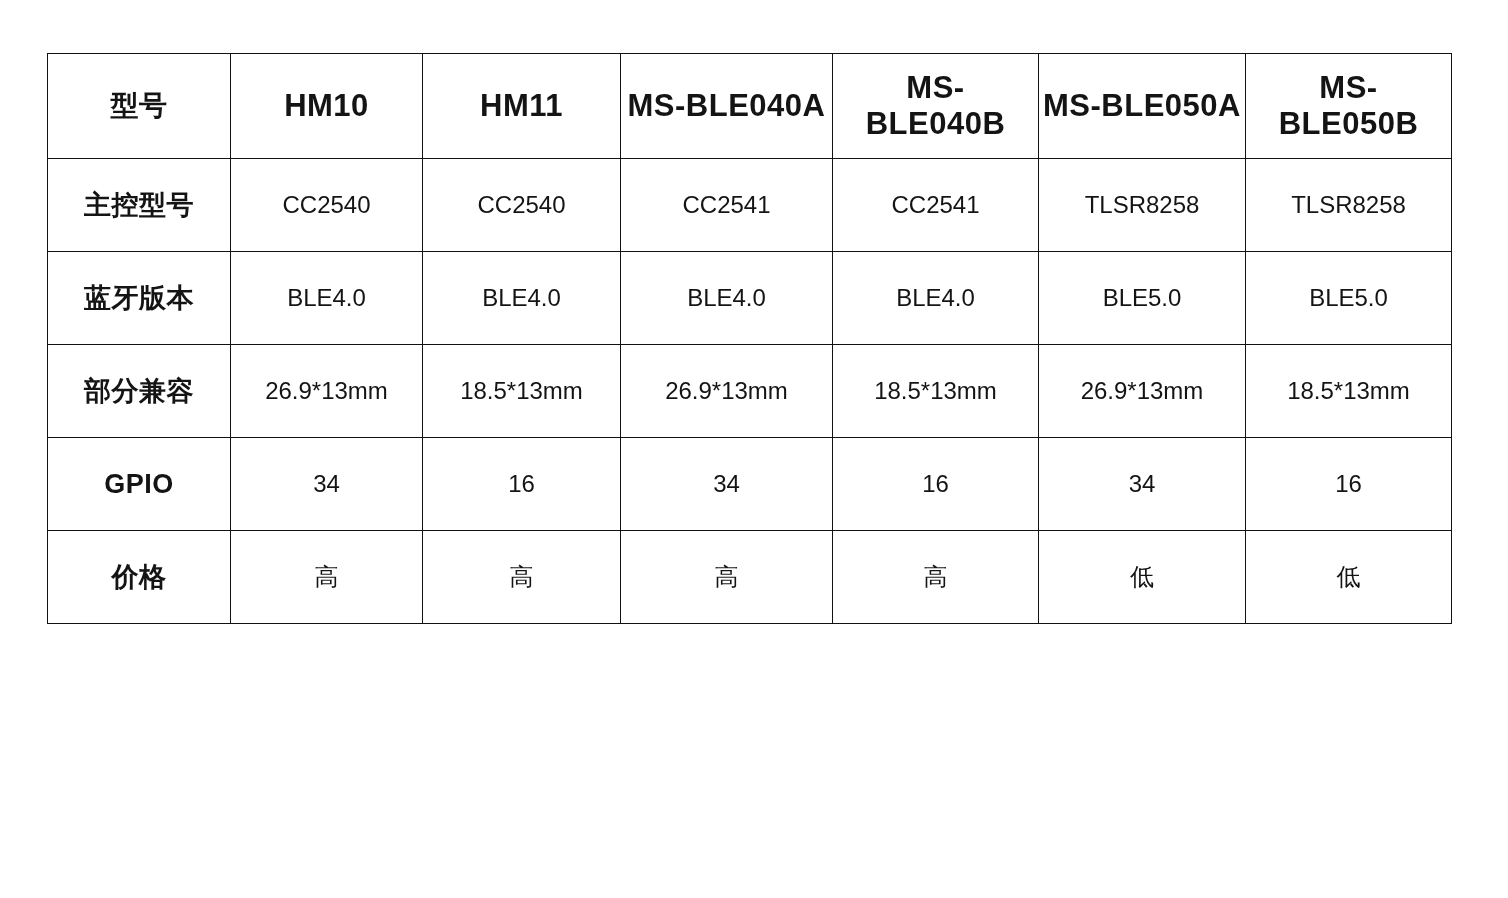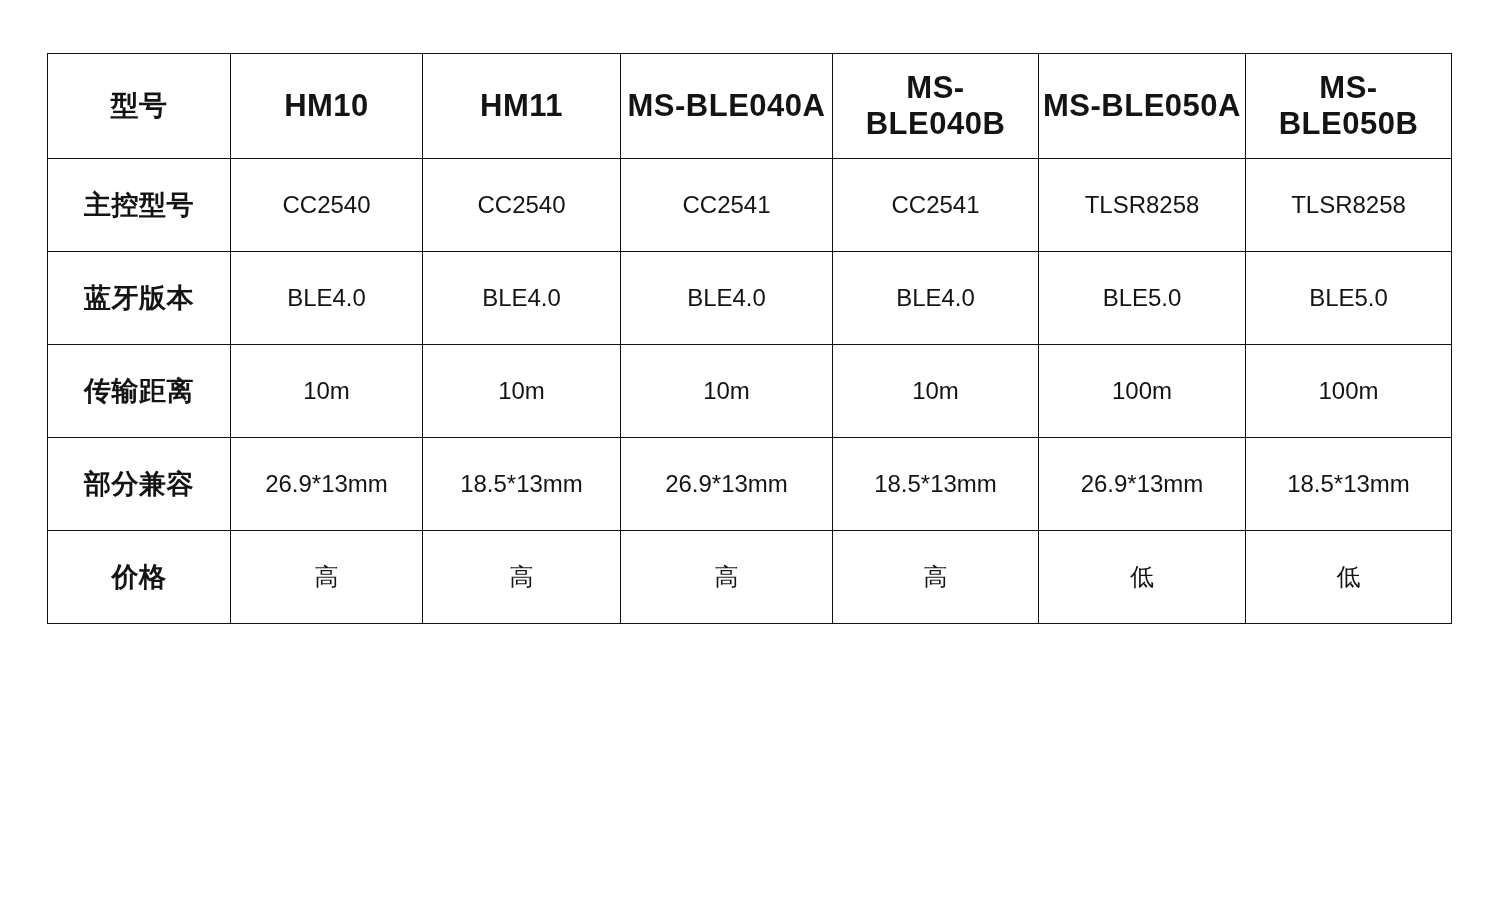--- a/index.html
+++ b/index.html
@@ -106,42 +106,42 @@
       <tr class="body-row">
         <td class="rowlabel cell-cjk">蓝牙版本</td>
         <td>BLE4.0</td>
         <td>BLE4.0</td>
         <td>BLE4.0</td>
         <td>BLE4.0</td>
         <td>BLE5.0</td>
         <td>BLE5.0</td>
       </tr>
 
-      <tr class="body-row">
-        <td class="rowlabel cell-cjk">传输距离</td>
-        <td>10m</td>
-        <td>10m</td>
-        <td>10m</td>
-        <td>10m</td>
-        <td>100m</td>
-        <td>100m</td>
-      </tr>
 
 
       <tr class="body-row">
         <td class="rowlabel cell-cjk">部分兼容</td>
         <td>26.9*13mm</td>
         <td>18.5*13mm</td>
         <td>26.9*13mm</td>
         <td>18.5*13mm</td>
         <td>26.9*13mm</td>
         <td>18.5*13mm</td>
       </tr>
 
 
+      <tr class="body-row">
+        <td class="rowlabel">GPIO</td>
+        <td>34</td>
+        <td>16</td>
+        <td>34</td>
+        <td>16</td>
+        <td>34</td>
+        <td>16</td>
+      </tr>
 
       <tr class="body-row">
         <td class="rowlabel cell-cjk">价格</td>
         <td class="cell-cjk">高</td>
         <td class="cell-cjk">高</td>
         <td class="cell-cjk">高</td>
         <td class="cell-cjk">高</td>
         <td class="cell-cjk">低</td>
         <td class="cell-cjk">低</td>
       </tr>

